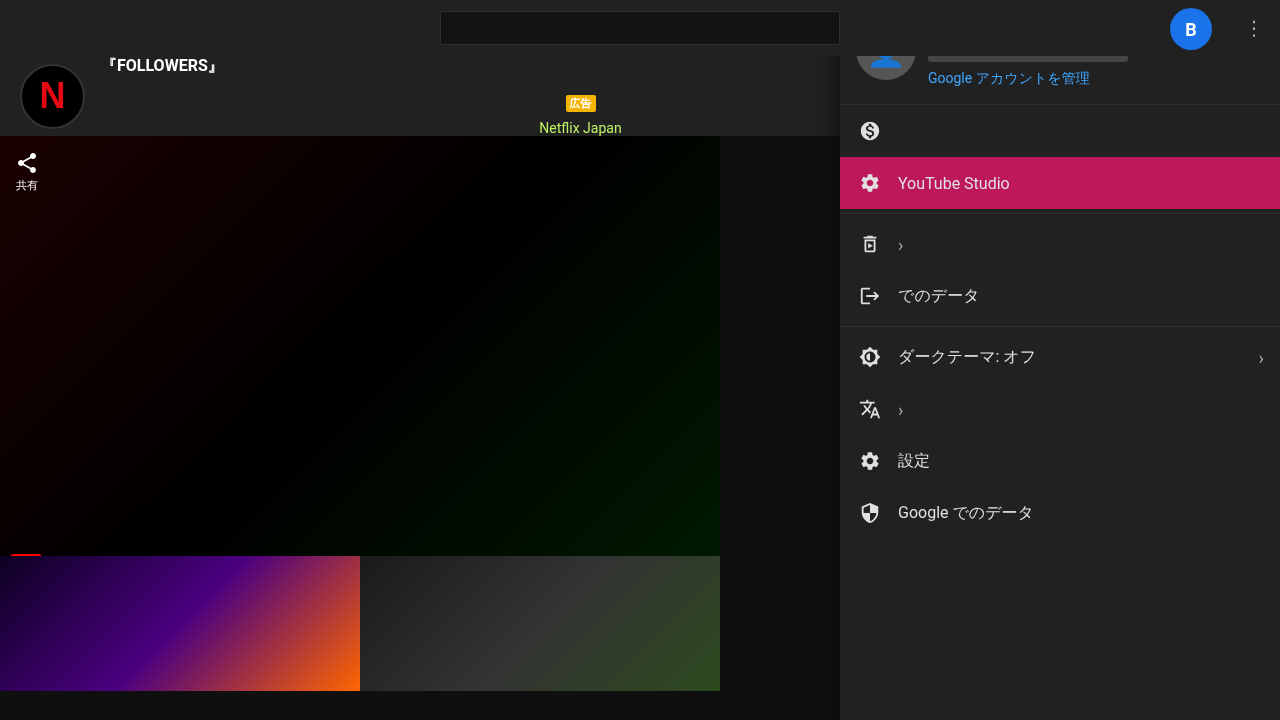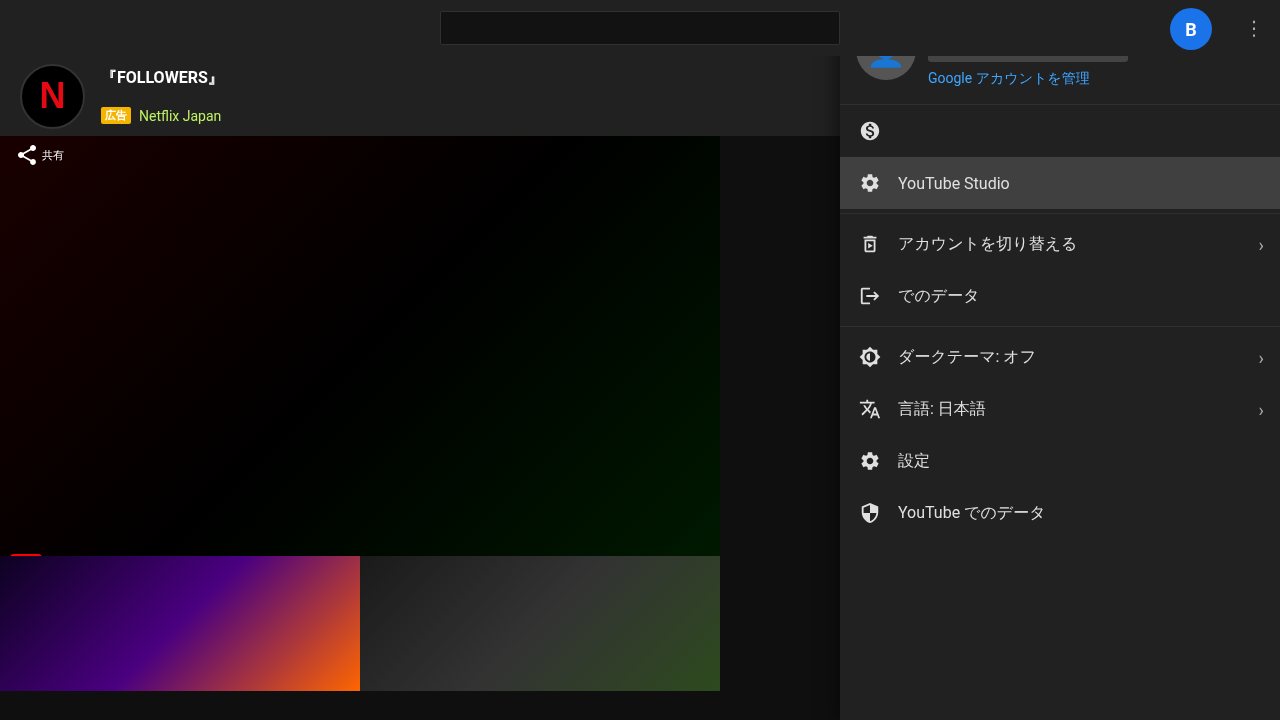--- a/index.html
+++ b/index.html
@@ -59,24 +59,25 @@
       height: 100%;
       background: linear-gradient(135deg, #1a0000 0%, #000 50%, #001a00 100%);
       display: flex;
       align-items: center;
       justify-content: center;
       position: relative;
     }
 
     .video-overlay-share {
       position: absolute;
-      top: 4px;
+      top: 12px;
       left: 12px;
       color: white;
       display: flex;
+      flex-direction: column;
       align-items: center;
       font-size: 11px;
       cursor: pointer;
       justify-content: space-between;
     }
 
     .share-icon {
       width: 30px;
       height: 30px;
       display: flex;
@@ -159,20 +160,21 @@
       color: white;
       font-size: 16px;
       font-weight: bold;
       margin-bottom: 18px;
     }
 
     .ad-badge-row {
       display: flex;
       align-items: center;
       gap: 8px;
+      flex-direction: column;
     }
 
     .ad-badge {
       background: #f5b400;
       color: white;
       font-size: 11px;
       padding: 1px 4px;
       border-radius: 2px;
       font-weight: bold;
     }
@@ -330,21 +332,21 @@
       display: flex;
       align-items: center;
       padding: 12px 16px;
       gap: 14px;
       cursor: pointer;
       transition: background 0.1s;
       position: relative;
     }
 
     .menu-item.active {
-      background: #404040;
+      background: #be185d;
     }
 
     .menu-item-icon {
       width: 28px;
       height: 28px;
       display: flex;
       align-items: center;
       justify-content: center;
       flex-shrink: 0;
     }
@@ -483,21 +485,20 @@
 
     <div class="menu-divider"></div>
 
     <div class="menu-item">
       <div class="menu-item-icon">
         <svg viewBox="0 0 24 24">
             <path d="M16 9v10H8V9h8m-1.5-6h-5l-1 1H5v2h14V4h-3.5l-1-1zM18 7H6v12c0 1.1.9 2 2 2h8c1.1 0 2-.9 2-2V7z"></path>
             <path d="M15 14l-5-3v6z" style="fill:#e0e0e0"></path>
           </svg>
       </div>
-      <span class="menu-item-label">アカウントを切り替える</span>
       <span class="menu-item-chevron">›</span>
     </div>
 
     <div class="menu-item">
       <div class="menu-item-icon">
         <svg viewBox="0 0 24 24">
             <path d="M17 7l-1.41 1.41L18.17 11H8v2h10.17l-2.58 2.58L17 17l5-5zM4 5h8V3H4c-1.1 0-2 .9-2 2v14c0 1.1.9 2 2 2h8v-2H4V5z"></path>
           </svg>
       </div>
       <span class="menu-item-label">でのデータ</span>
@@ -514,36 +515,35 @@
       <span class="menu-item-label">ダークテーマ: オフ</span>
       <span class="menu-item-chevron">›</span>
     </div>
 
     <div class="menu-item">
       <div class="menu-item-icon">
         <svg viewBox="0 0 24 24">
             <path d="M12.87 15.07l-2.54-2.51.03-.03c1.74-1.94 2.98-4.17 3.71-6.53H17V4h-7V2H8v2H1v1.99h11.17C11.5 7.92 10.44 9.75 9 11.35 8.07 10.32 7.3 9.19 6.69 8h-2c.73 1.63 1.73 3.17 2.98 4.56l-5.09 5.02L4 19l5-5 3.11 3.11.76-2.04zM18.5 10h-2L12 22h2l1.12-3h4.75L21 22h2l-4.5-12zm-2.62 7l1.62-4.33L19.12 17h-3.24z"></path>
           </svg>
       </div>
-      <span class="menu-item-label">言語: 日本語</span>
       <span class="menu-item-chevron">›</span>
     </div>
 
     <div class="menu-item">
       <div class="menu-item-icon">
         <svg viewBox="0 0 24 24">
             <path d="M19.14,12.94c0.04-0.3,0.06-0.61,0.06-0.94c0-0.32-0.02-0.64-0.07-0.94l2.03-1.58c0.18-0.14,0.23-0.41,0.12-0.61 l-1.92-3.32c-0.12-0.22-0.37-0.29-0.59-0.22l-2.39,0.96c-0.5-0.38-1.03-0.7-1.62-0.94L14.4,2.81c-0.04-0.24-0.24-0.41-0.48-0.41 h-3.84c-0.24,0-0.43,0.17-0.47,0.41L9.25,5.35C8.66,5.59,8.12,5.92,7.63,6.29L5.24,5.33c-0.22-0.08-0.47,0-0.59,0.22L2.74,8.87 C2.62,9.08,2.66,9.34,2.86,9.48l2.03,1.58C4.84,11.36,4.8,11.69,4.8,12s0.02,0.64,0.07,0.94l-2.03,1.58 c-0.18,0.14-0.23,0.41-0.12,0.61l1.92,3.32c0.12,0.22,0.37,0.29,0.59,0.22l2.39-0.96c0.5,0.38,1.03,0.7,1.62,0.94l0.36,2.54 c0.05,0.24,0.24,0.41,0.48,0.41h3.84c0.24,0,0.44-0.17,0.47-0.41l0.36-2.54c0.59-0.24,1.13-0.56,1.62-0.94l2.39,0.96 c0.22,0.08,0.47,0,0.59-0.22l1.92-3.32c0.12-0.22,0.07-0.47-0.12-0.61L19.14,12.94z M12,15.6c-1.98,0-3.6-1.62-3.6-3.6 s1.62-3.6,3.6-3.6s3.6,1.62,3.6,3.6S13.98,15.6,12,15.6z"></path>
           </svg>
       </div>
       <span class="menu-item-label">設定</span>
     </div>
 
     <div class="menu-item">
       <div class="menu-item-icon">
         <svg viewBox="0 0 24 24">
             <path d="M12 1L3 5v6c0 5.55 3.84 10.74 9 12 5.16-1.26 9-6.45 9-12V5l-9-4zm0 10.99h7c-.53 4.12-3.28 7.79-7 8.94V12H5V6.3l7-3.11v8.8z"></path>
           </svg>
       </div>
-      <span class="menu-item-label">YouTube でのデータ</span>
+      <span class="menu-item-label">Google でのデータ</span>
     </div>
 
   </div>
 </div>
 
 </body></html>

